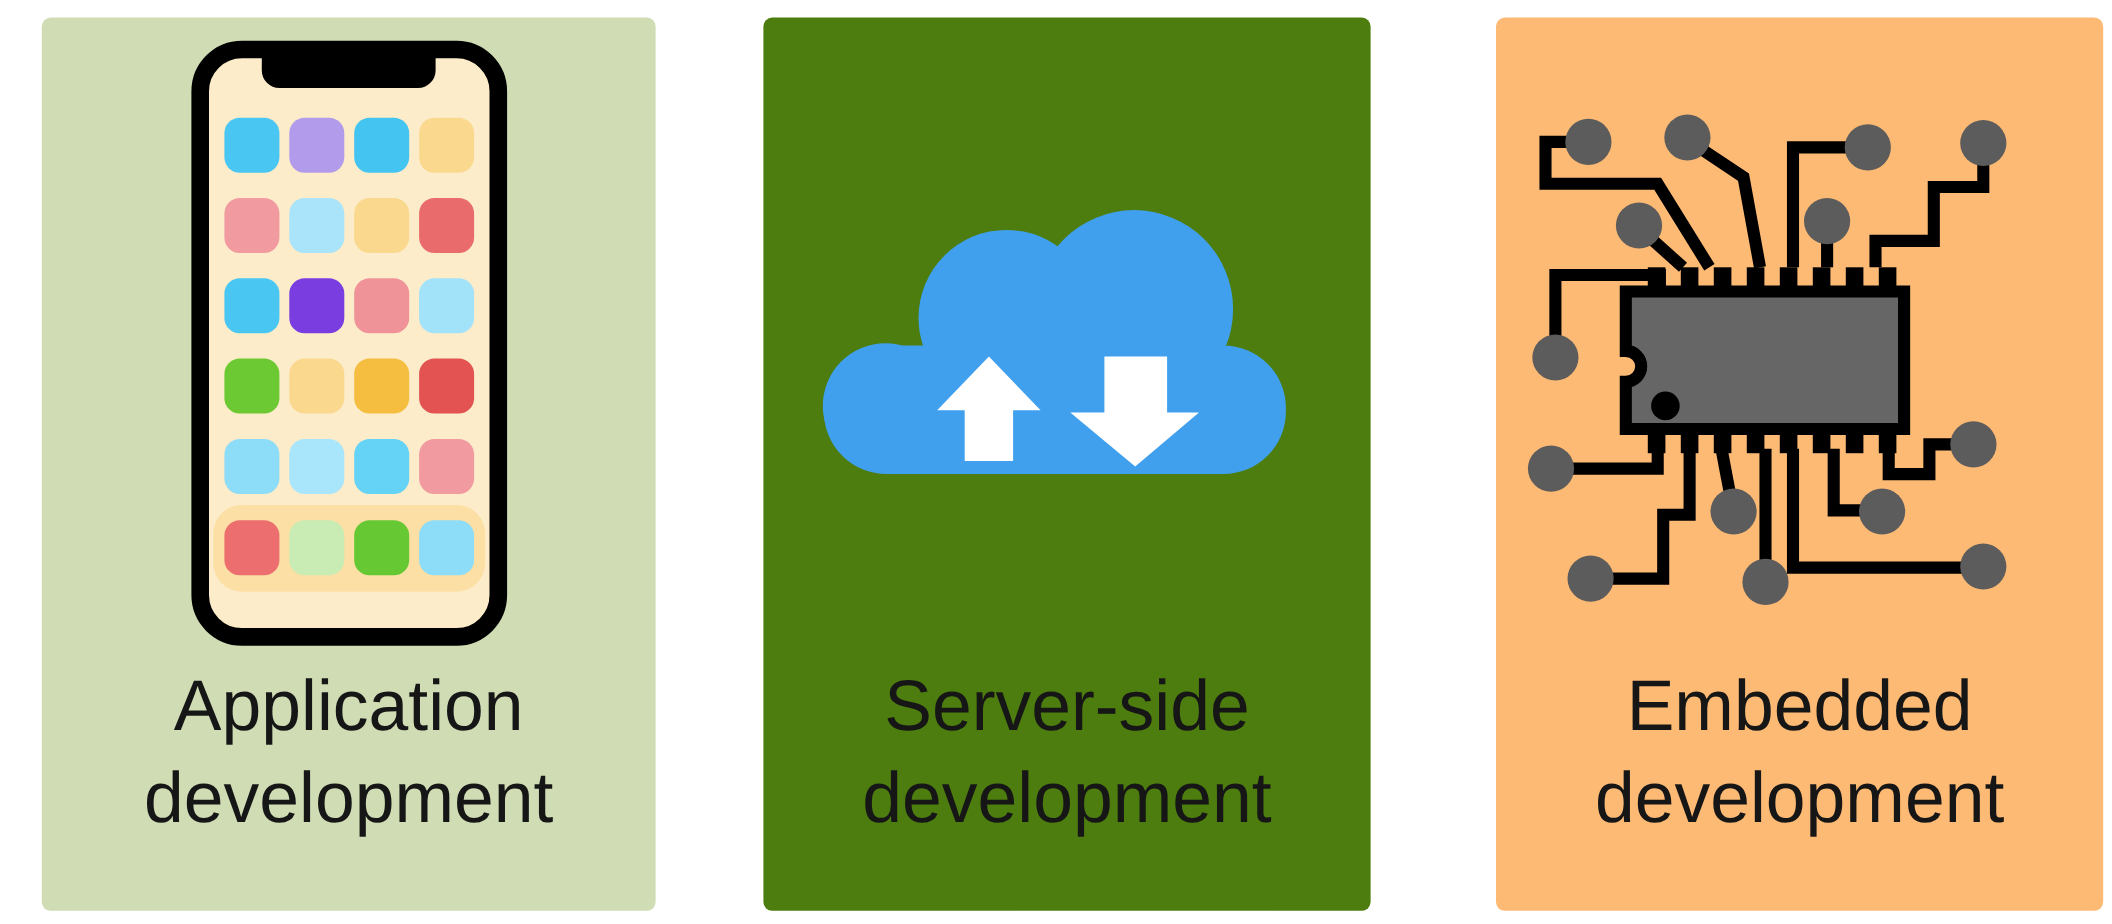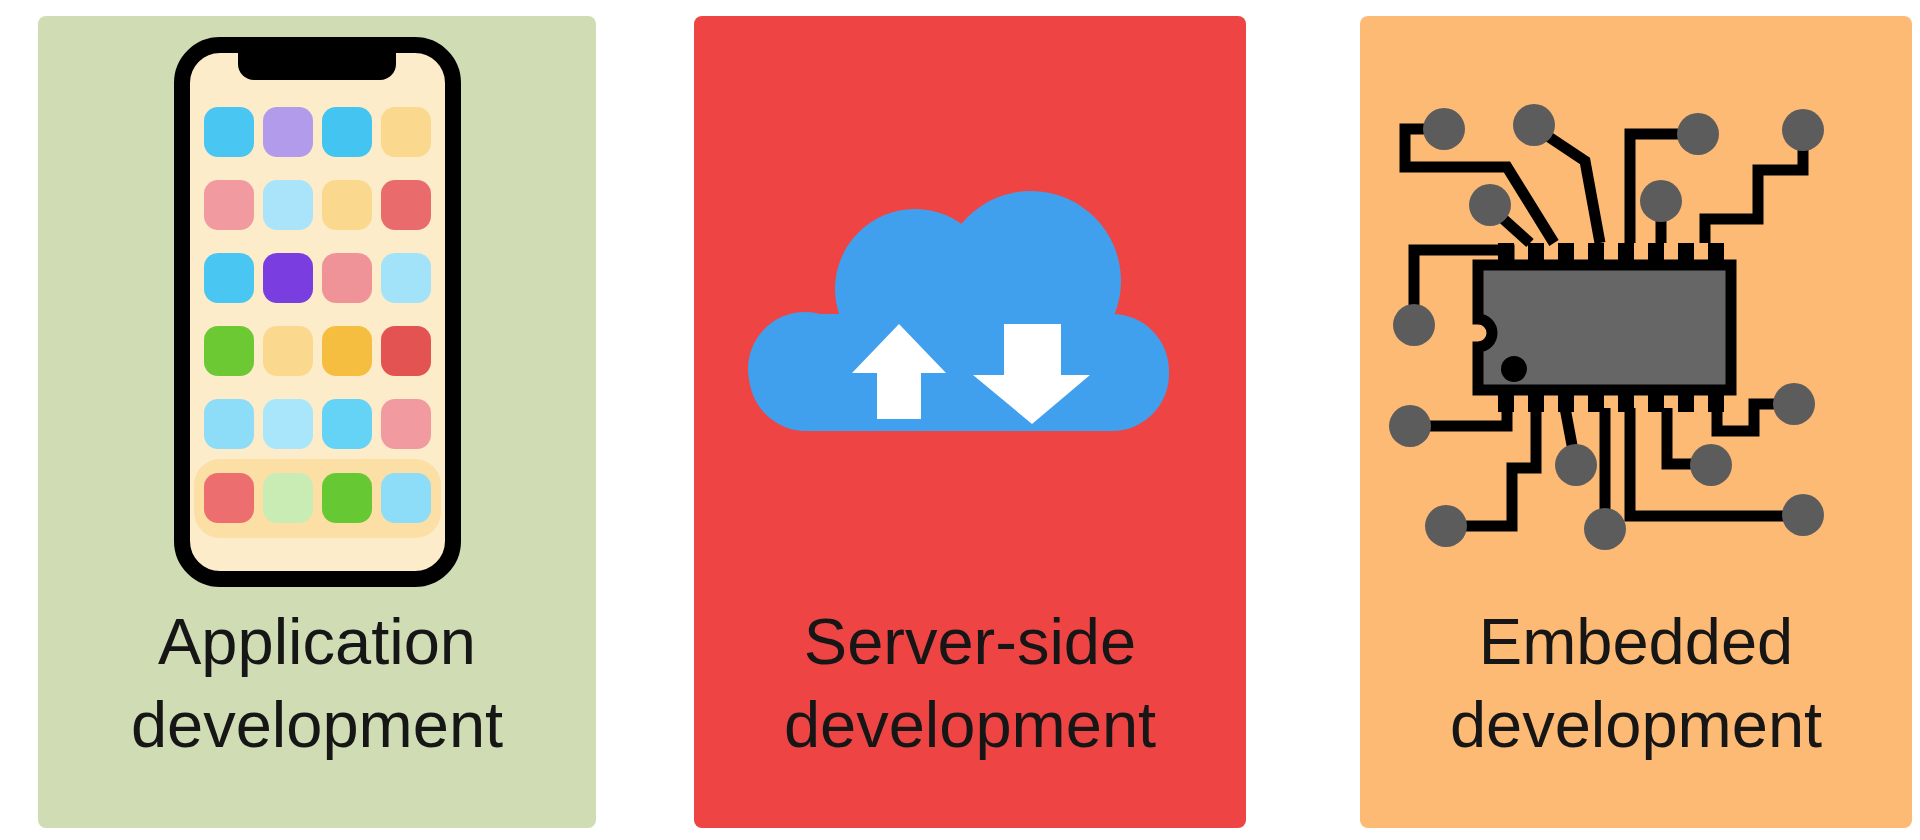--- a/index.html
+++ b/index.html
@@ -84,21 +84,21 @@
             <div class="app-icon" style="background: rgb(142, 221, 248);"></div>
           </div>
       </div>
     </div>
     <div class="label" style="color: rgb(22, 22, 22);">
       <div>Application</div>
       <div>development</div>
     </div>
   </div>
 
-  <div class="card c2" style="background: #ef4444; gap: 19px;">
+  <div class="card c2" style="background: #4d7c0f; gap: 19px;">
     <div class="icon-wrap">
       <svg width="450" height="275" viewBox="740 170 450 275">
         <g fill="#41A0EE">
           <circle cx="800" cy="378" r="57"></circle>
           <circle cx="910" cy="298" r="80"></circle>
           <circle cx="1026" cy="290" r="90"></circle>
           <rect x="744" y="323" width="420" height="117" rx="57"></rect>
         </g>
         <g fill="#FFFFFF">
           <polygon points="894,333 941,382 916,382 916,428 872,428 872,382 847,382"></polygon>

